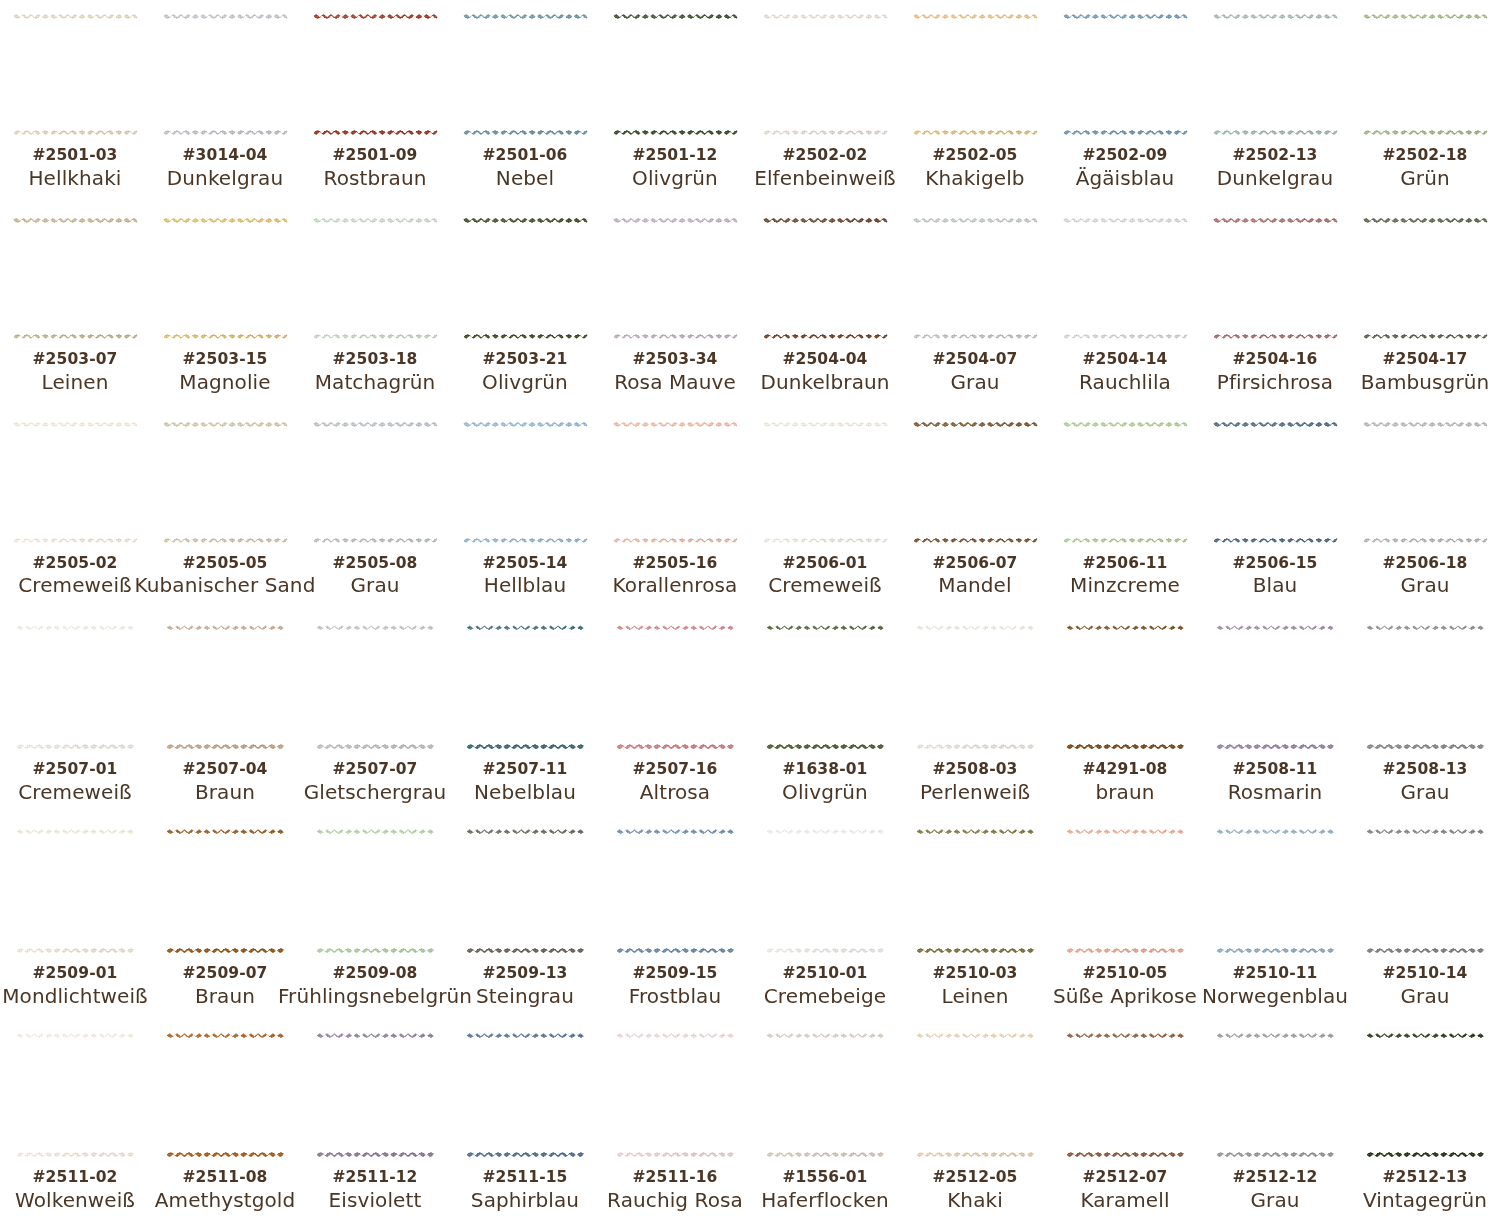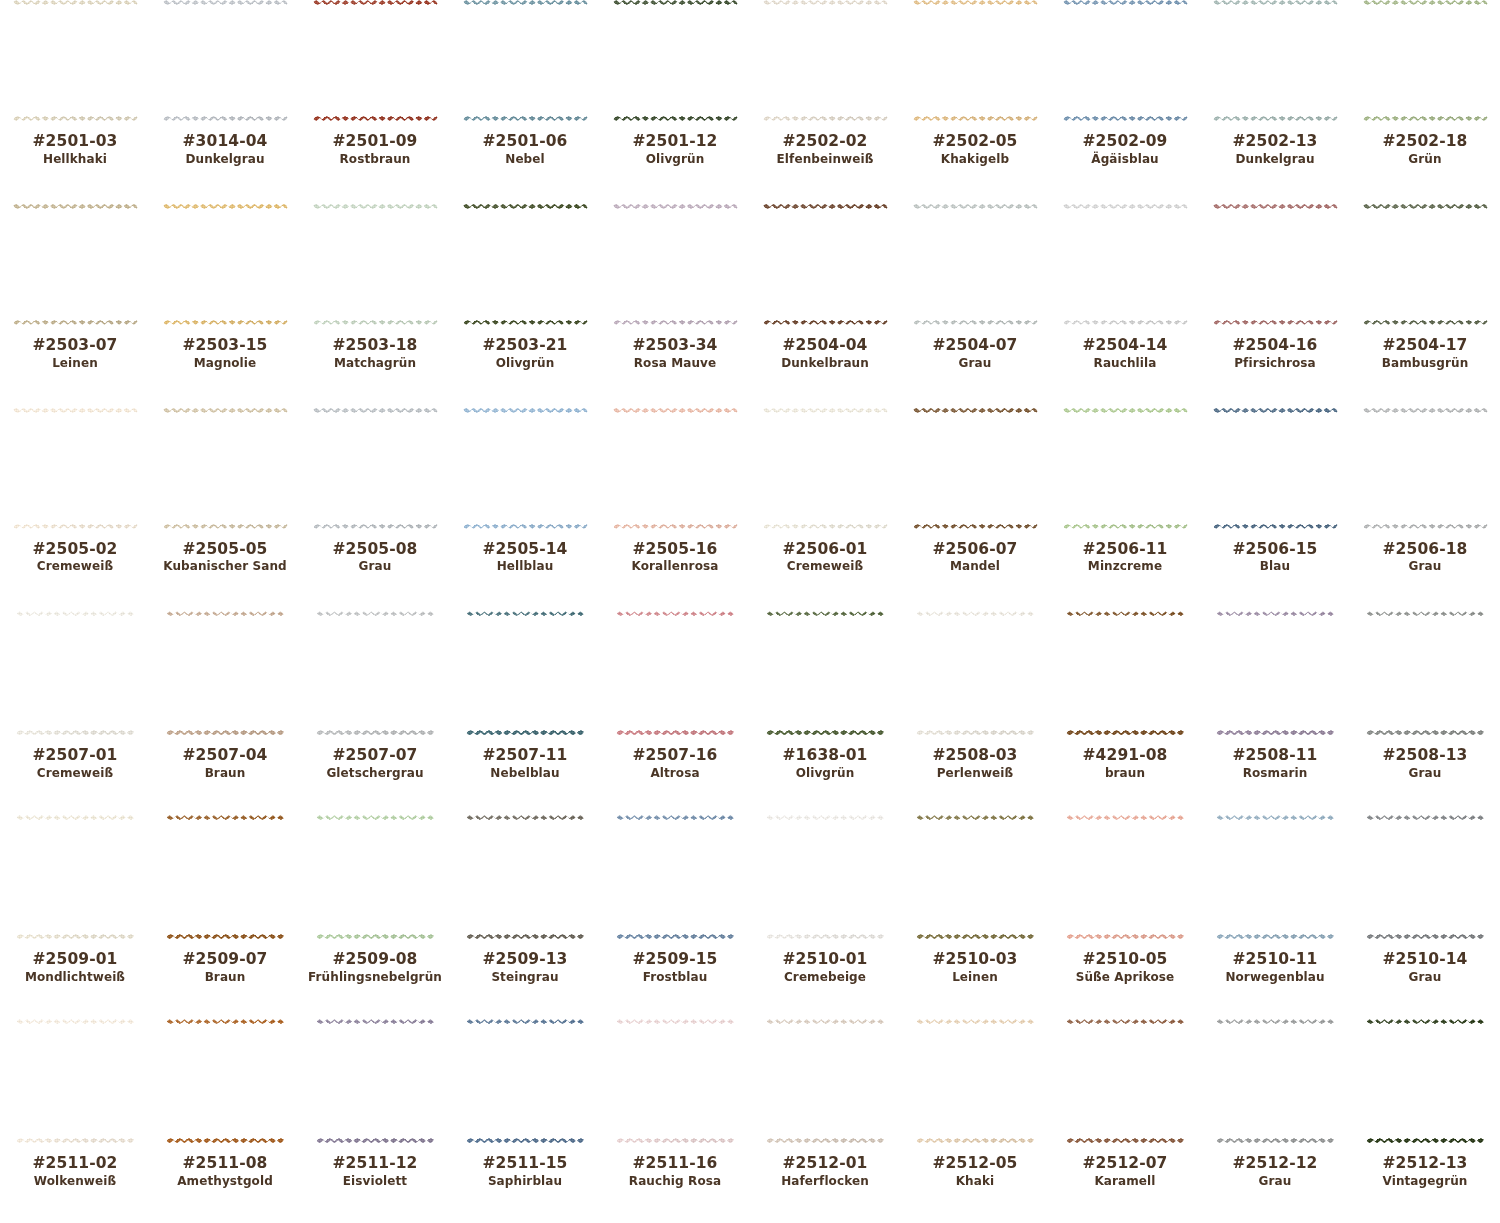--- a/index.html
+++ b/index.html
@@ -15,21 +15,21 @@
     grid-template-columns:repeat(10,150px);
     grid-template-rows:repeat(6,1fr);
     width:1500px;height:1223px;
     box-sizing:border-box;
   }
   .cell{
     display:flex;
     flex-direction:column;
     align-items:center;
     justify-content:flex-start;
-    padding-top:0;
+    padding-top:14px;
     box-sizing:border-box;
   }
   
   .swatch-wrap{
     position:relative;
     width:125px;
     height:121px;
     display:flex;
     align-items:center;
     justify-content:center;
@@ -66,22 +66,22 @@
     line-height:1.28;
     color:#4a3626;
   }
   .code{
     font-size:15.5px;
     font-weight:bold;
     letter-spacing:.1px;
     white-space:nowrap;
   }
   .name{
-    font-size:12px;
-    font-weight:bold;
+    font-size:20px;
+    font-weight:normal;
     letter-spacing:.1px;
     white-space:nowrap;
   }
   
   .r4 .swatch-wrap,.r5 .swatch-wrap,.r6 .swatch-wrap{width:118px;height:124px;}
   .r4 .swatch,.r5 .swatch,.r6 .swatch{width:118px;height:124px;}
 </style>
 </head>
 <body>
 
@@ -747,21 +747,21 @@
       </div>
     </div>
     <div class="cell r6">
       <div class="swatch-wrap">
         <div class="swatch" style="background: rgb(221, 207, 193); clip-path: polygon(0px 3.02px, 3.69px 0px, 7.38px 3.02px, 11.06px 0px, 14.75px 3.02px, 18.44px 0px, 22.13px 3.02px, 25.81px 0px, 29.5px 3.02px, 33.19px 0px, 36.88px 3.02px, 40.56px 0px, 44.25px 3.02px, 47.94px 0px, 51.63px 3.02px, 55.31px 0px, 59px 3.02px, 62.69px 0px, 66.38px 3.02px, 70.06px 0px, 73.75px 3.02px, 77.44px 0px, 81.13px 3.02px, 84.81px 0px, 88.5px 3.02px, 92.19px 0px, 95.88px 3.02px, 99.56px 0px, 103.25px 3.02px, 106.94px 0px, 110.63px 3.02px, 114.31px 0px, 118px 3.02px, 114.98px 0px, 118px 3.65px, 114.98px 7.29px, 118px 10.94px, 114.98px 14.59px, 118px 18.24px, 114.98px 21.88px, 118px 25.53px, 114.98px 29.18px, 118px 32.82px, 114.98px 36.47px, 118px 40.12px, 114.98px 43.76px, 118px 47.41px, 114.98px 51.06px, 118px 54.71px, 114.98px 58.35px, 118px 62px, 114.98px 65.65px, 118px 69.29px, 114.98px 72.94px, 118px 76.59px, 114.98px 80.24px, 118px 83.88px, 114.98px 87.53px, 118px 91.18px, 114.98px 94.82px, 118px 98.47px, 114.98px 102.12px, 118px 105.76px, 114.98px 109.41px, 118px 113.06px, 114.98px 116.71px, 118px 120.35px, 114.98px 124px, 118px 120.98px, 114.31px 124px, 110.63px 120.98px, 106.94px 124px, 103.25px 120.98px, 99.56px 124px, 95.88px 120.98px, 92.19px 124px, 88.5px 120.98px, 84.81px 124px, 81.13px 120.98px, 77.44px 124px, 73.75px 120.98px, 70.06px 124px, 66.38px 120.98px, 62.69px 124px, 59px 120.98px, 55.31px 124px, 51.63px 120.98px, 47.94px 124px, 44.25px 120.98px, 40.56px 124px, 36.88px 120.98px, 33.19px 124px, 29.5px 120.98px, 25.81px 124px, 22.13px 120.98px, 18.44px 124px, 14.75px 120.98px, 11.06px 124px, 7.38px 120.98px, 3.69px 124px, 0px 120.98px, 3.02px 124px, 0px 120.35px, 3.02px 116.71px, 0px 113.06px, 3.02px 109.41px, 0px 105.76px, 3.02px 102.12px, 0px 98.47px, 3.02px 94.82px, 0px 91.18px, 3.02px 87.53px, 0px 83.88px, 3.02px 80.24px, 0px 76.59px, 3.02px 72.94px, 0px 69.29px, 3.02px 65.65px, 0px 62px, 3.02px 58.35px, 0px 54.71px, 3.02px 51.06px, 0px 47.41px, 3.02px 43.76px, 0px 40.12px, 3.02px 36.47px, 0px 32.82px, 3.02px 29.18px, 0px 25.53px, 3.02px 21.88px, 0px 18.24px, 3.02px 14.59px, 0px 10.94px, 3.02px 7.29px, 0px 3.65px, 3.02px 0px);">
           <div class="tex"></div>
           <div class="sheen"></div>
         </div>
       </div>
       <div class="labels">
-        <div class="code">#2512-01</div>
+        <div class="code">#1556-01</div>
         <div class="name">Haferflocken</div>
       </div>
     </div>
     <div class="cell r6">
       <div class="swatch-wrap">
         <div class="swatch" style="background: rgb(236, 213, 183); clip-path: polygon(0px 3.02px, 3.69px 0px, 7.38px 3.02px, 11.06px 0px, 14.75px 3.02px, 18.44px 0px, 22.13px 3.02px, 25.81px 0px, 29.5px 3.02px, 33.19px 0px, 36.88px 3.02px, 40.56px 0px, 44.25px 3.02px, 47.94px 0px, 51.63px 3.02px, 55.31px 0px, 59px 3.02px, 62.69px 0px, 66.38px 3.02px, 70.06px 0px, 73.75px 3.02px, 77.44px 0px, 81.13px 3.02px, 84.81px 0px, 88.5px 3.02px, 92.19px 0px, 95.88px 3.02px, 99.56px 0px, 103.25px 3.02px, 106.94px 0px, 110.63px 3.02px, 114.31px 0px, 118px 3.02px, 114.98px 0px, 118px 3.65px, 114.98px 7.29px, 118px 10.94px, 114.98px 14.59px, 118px 18.24px, 114.98px 21.88px, 118px 25.53px, 114.98px 29.18px, 118px 32.82px, 114.98px 36.47px, 118px 40.12px, 114.98px 43.76px, 118px 47.41px, 114.98px 51.06px, 118px 54.71px, 114.98px 58.35px, 118px 62px, 114.98px 65.65px, 118px 69.29px, 114.98px 72.94px, 118px 76.59px, 114.98px 80.24px, 118px 83.88px, 114.98px 87.53px, 118px 91.18px, 114.98px 94.82px, 118px 98.47px, 114.98px 102.12px, 118px 105.76px, 114.98px 109.41px, 118px 113.06px, 114.98px 116.71px, 118px 120.35px, 114.98px 124px, 118px 120.98px, 114.31px 124px, 110.63px 120.98px, 106.94px 124px, 103.25px 120.98px, 99.56px 124px, 95.88px 120.98px, 92.19px 124px, 88.5px 120.98px, 84.81px 124px, 81.13px 120.98px, 77.44px 124px, 73.75px 120.98px, 70.06px 124px, 66.38px 120.98px, 62.69px 124px, 59px 120.98px, 55.31px 124px, 51.63px 120.98px, 47.94px 124px, 44.25px 120.98px, 40.56px 124px, 36.88px 120.98px, 33.19px 124px, 29.5px 120.98px, 25.81px 124px, 22.13px 120.98px, 18.44px 124px, 14.75px 120.98px, 11.06px 124px, 7.38px 120.98px, 3.69px 124px, 0px 120.98px, 3.02px 124px, 0px 120.35px, 3.02px 116.71px, 0px 113.06px, 3.02px 109.41px, 0px 105.76px, 3.02px 102.12px, 0px 98.47px, 3.02px 94.82px, 0px 91.18px, 3.02px 87.53px, 0px 83.88px, 3.02px 80.24px, 0px 76.59px, 3.02px 72.94px, 0px 69.29px, 3.02px 65.65px, 0px 62px, 3.02px 58.35px, 0px 54.71px, 3.02px 51.06px, 0px 47.41px, 3.02px 43.76px, 0px 40.12px, 3.02px 36.47px, 0px 32.82px, 3.02px 29.18px, 0px 25.53px, 3.02px 21.88px, 0px 18.24px, 3.02px 14.59px, 0px 10.94px, 3.02px 7.29px, 0px 3.65px, 3.02px 0px);">
           <div class="tex"></div>
           <div class="sheen"></div>
         </div>
       </div>

